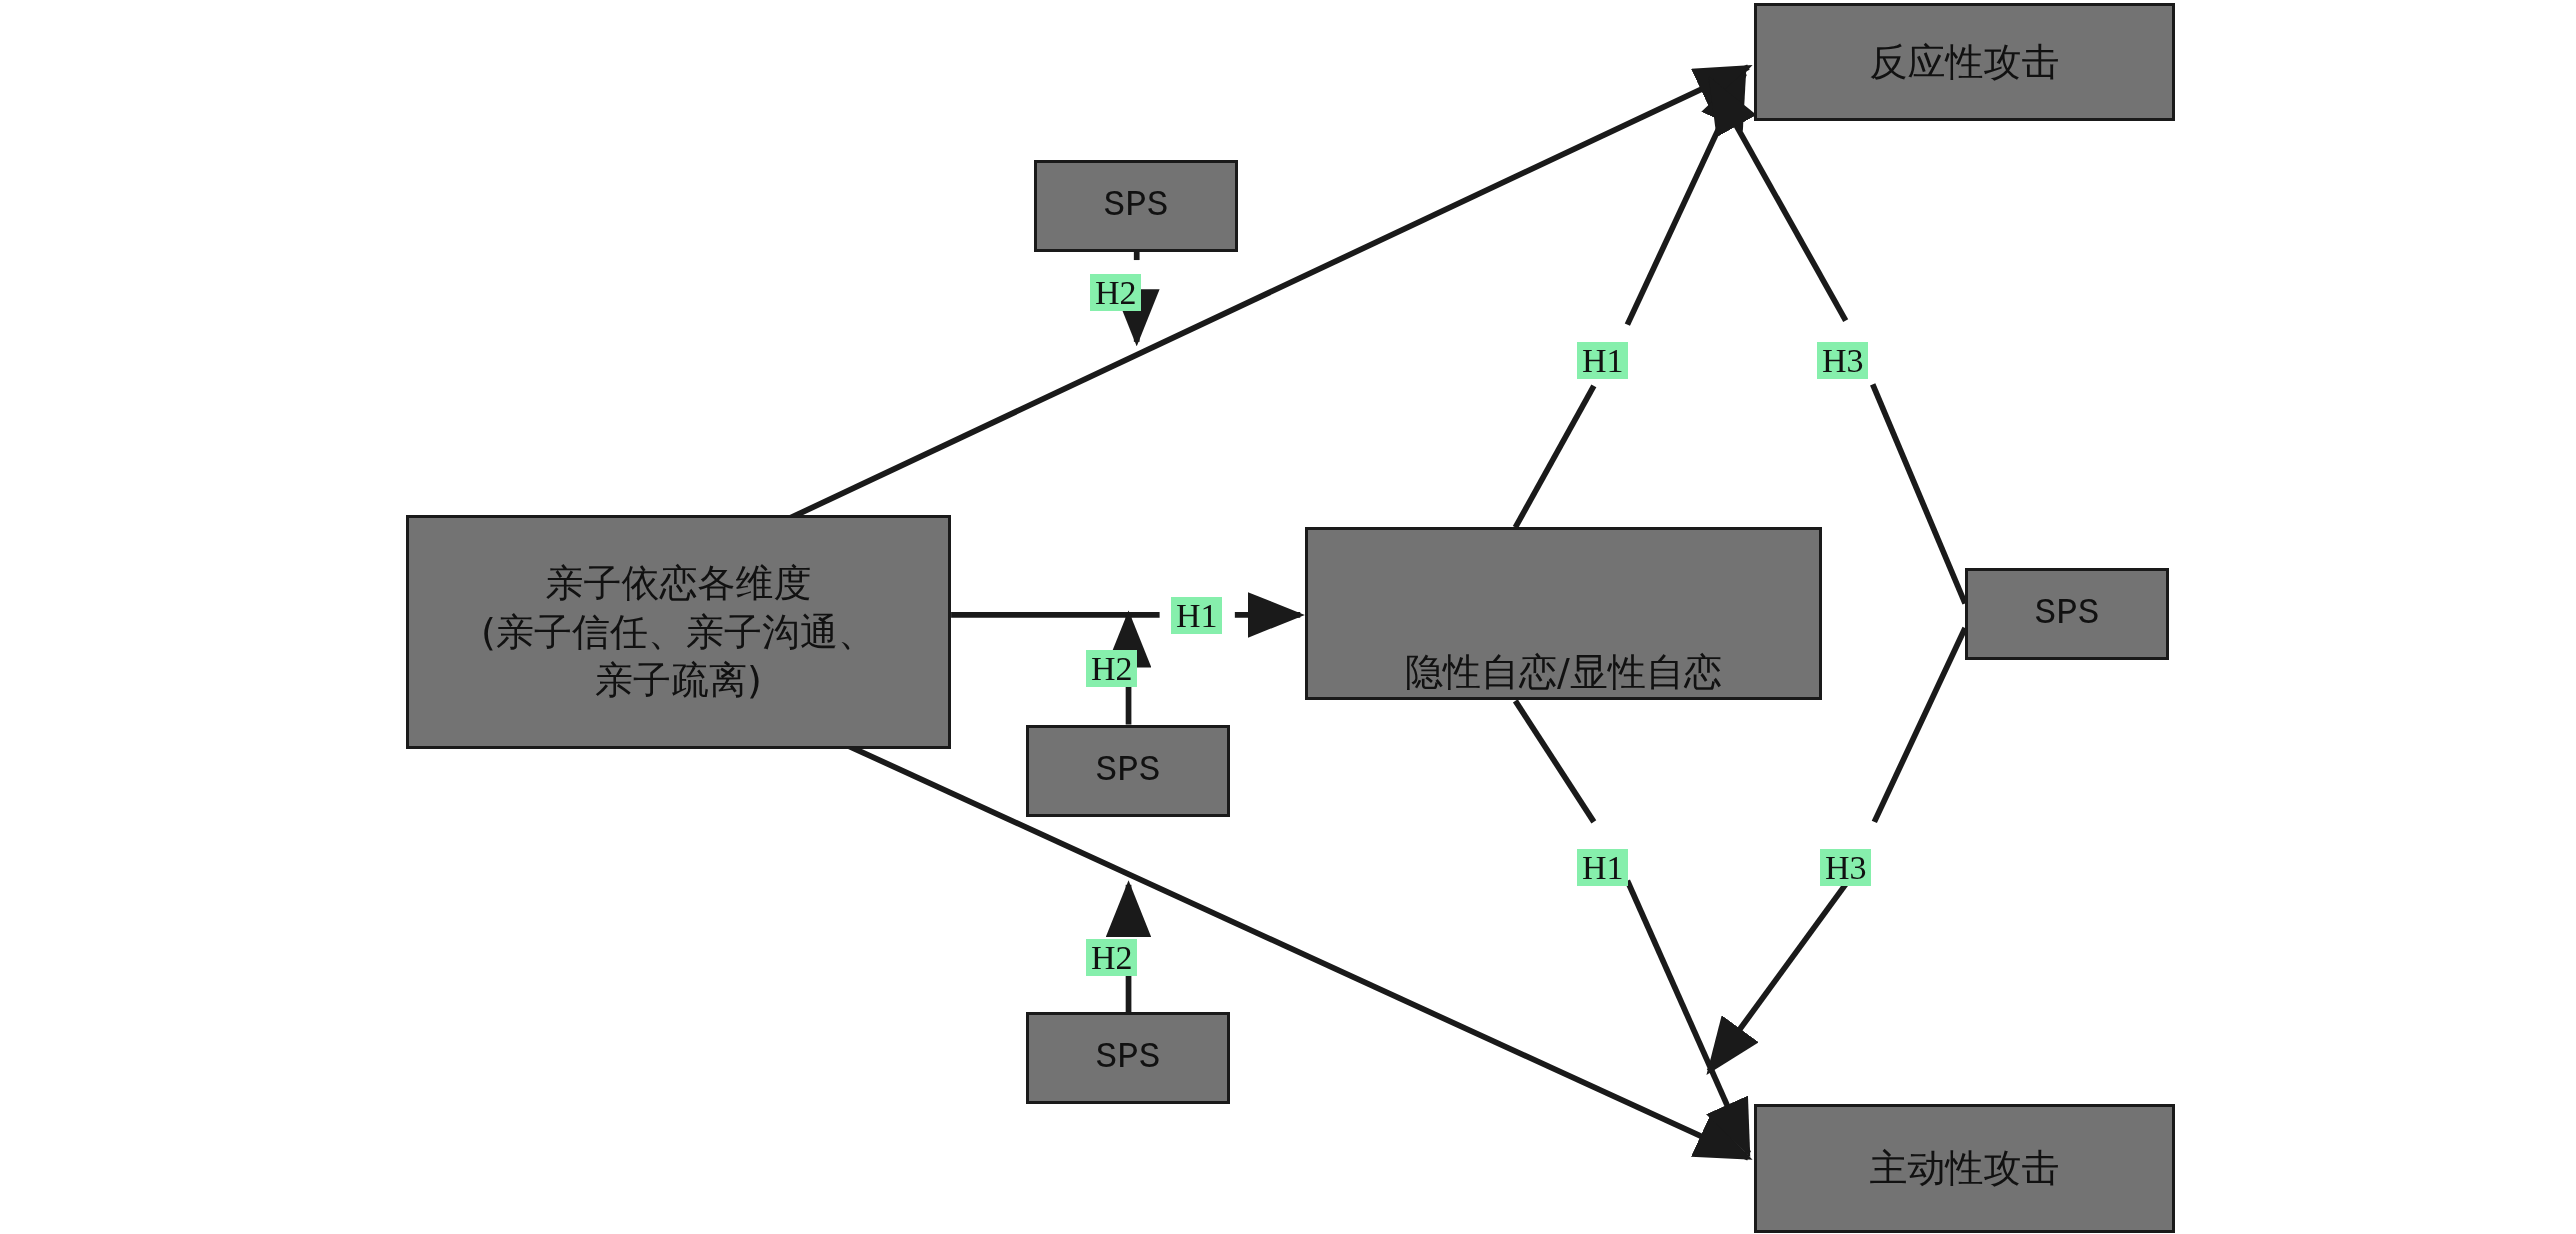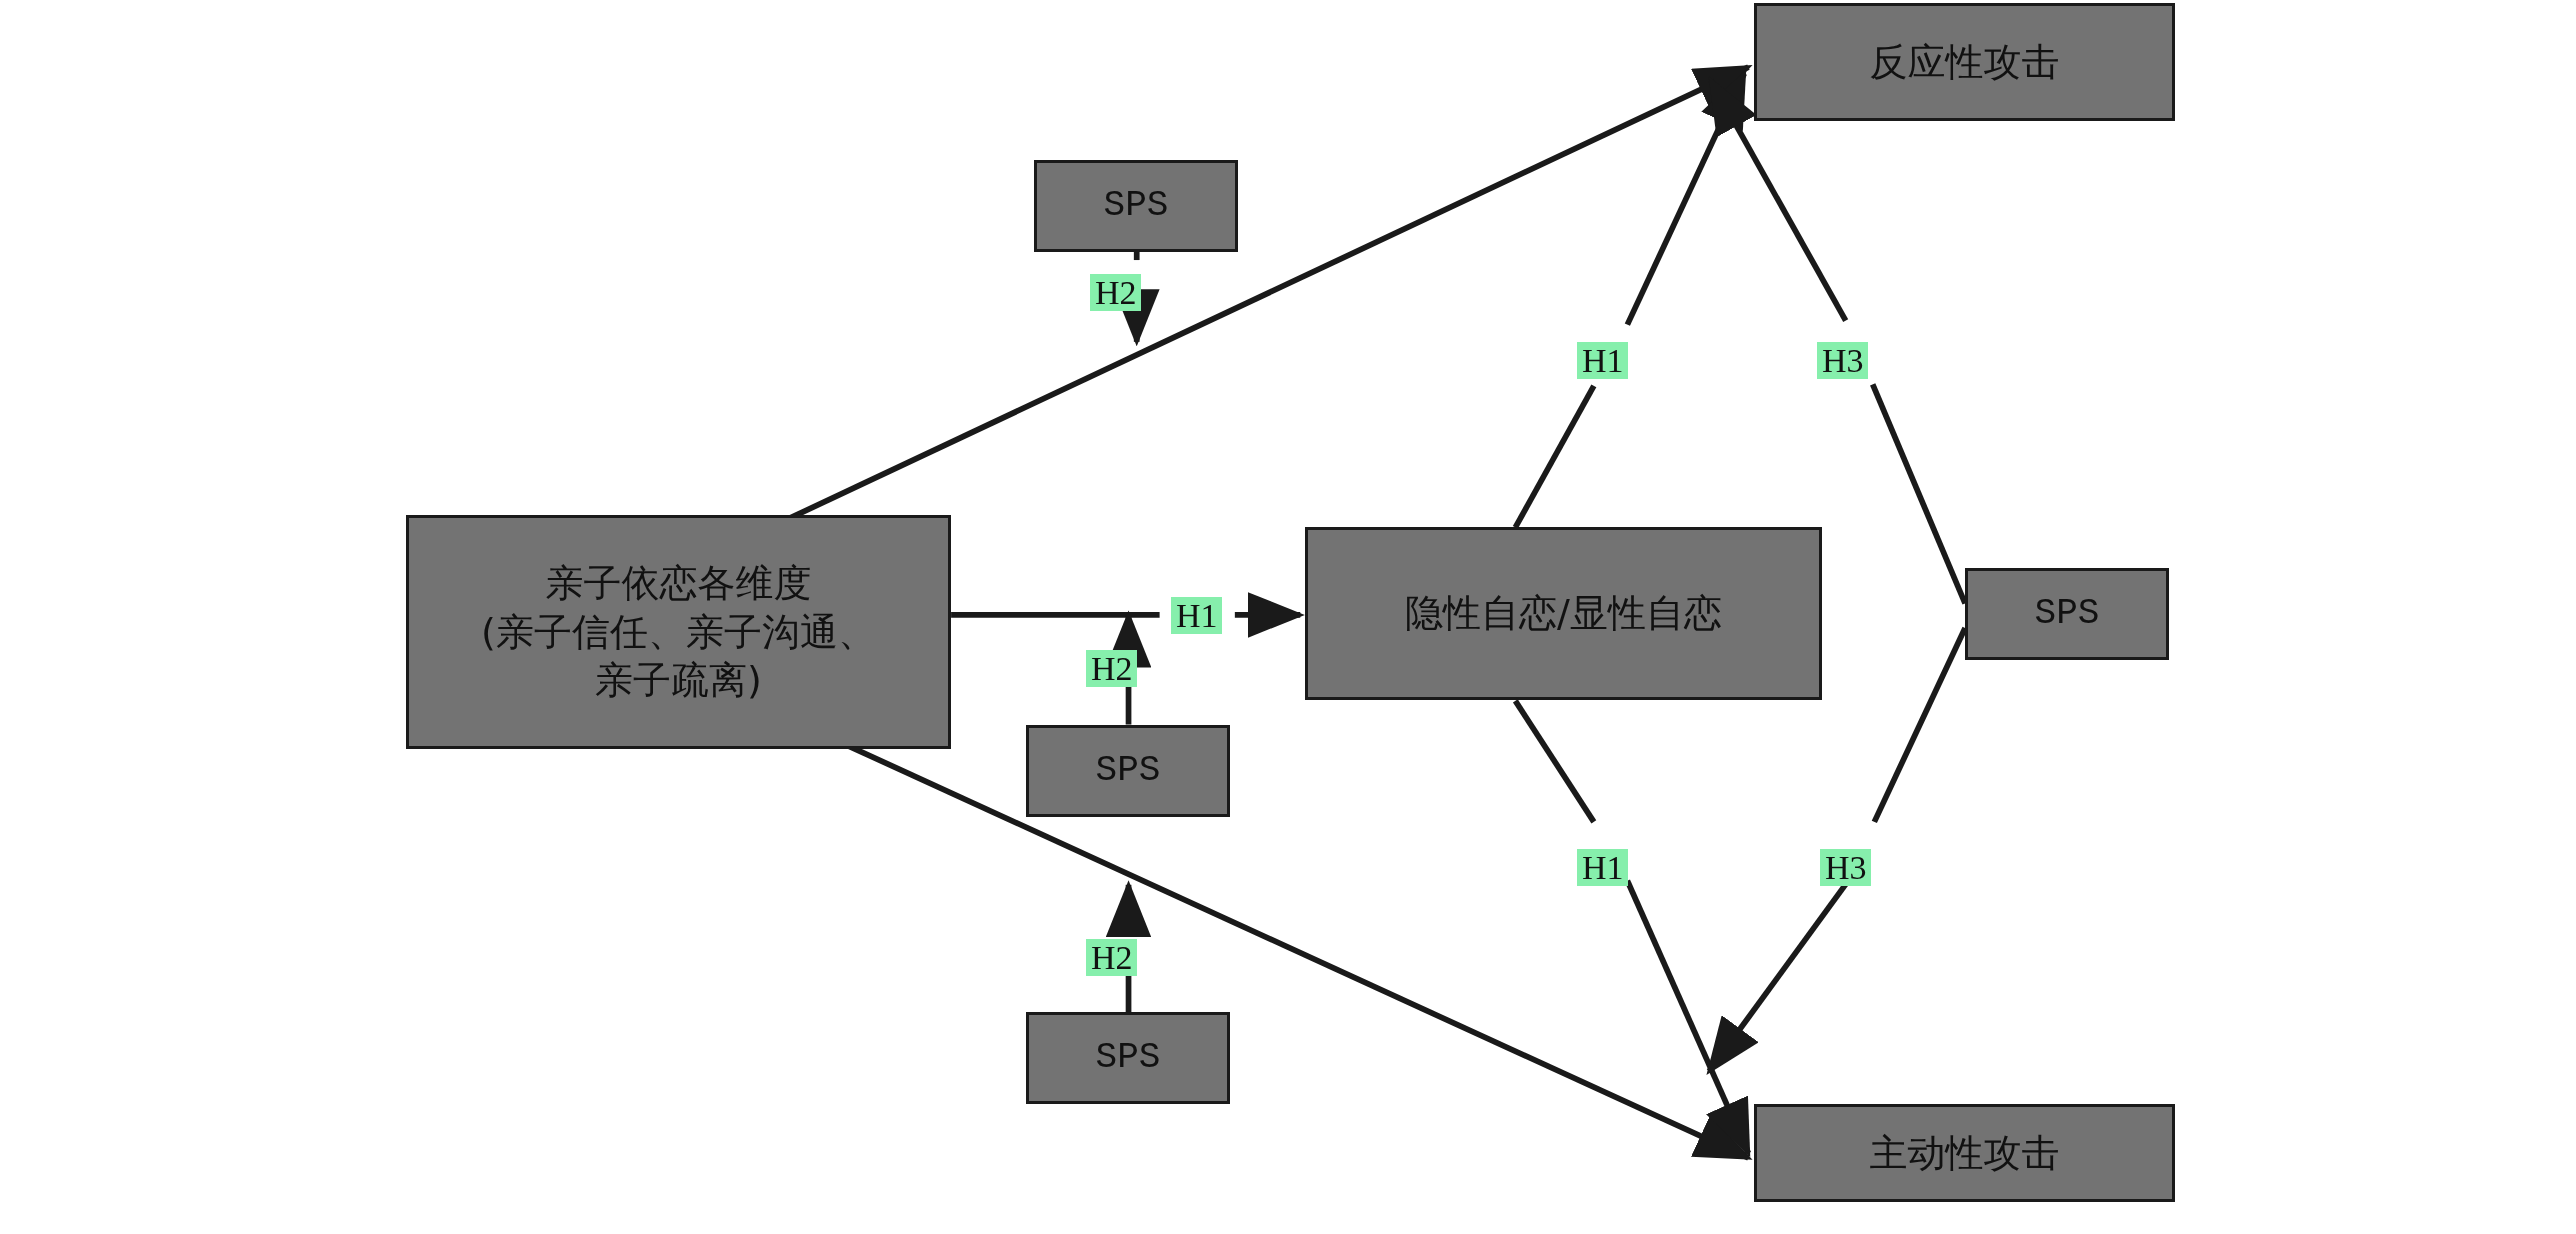--- a/index.html
+++ b/index.html
@@ -96,29 +96,29 @@
     <line x1="1380" y1="1238" x2="1380" y2="1175" stroke="#1a1a1a" stroke-width="7"></line>
     <line x1="1380" y1="1130" x2="1380" y2="1082" stroke="#1a1a1a" stroke-width="7" marker-end="url(#arrowhead)"></line>
   </svg>
 
   <div class="node-box" id="box-attachment" style="left: 406px; top: 515px; width: 545px; height: 234px; font-size: 38px;">
     <span class="node-label cjk">亲子依恋各维度
 (亲子信任、亲子沟通、
 亲子疏离)</span>
   </div>
 
-  <div class="node-box" id="box-narcissism" style="left: 1305px; top: 527px; width: 517px; height: 173px; font-size: 38px;">
+  <div class="node-box" id="box-narcissism" style="left: 1305px; top: 527px; width: 517px; height: 173px; font-size: 38px; align-items: flex-end;">
     <span class="node-label cjk">隐性自恋/显性自恋</span>
   </div>
 
   <div class="node-box" id="box-reactive" style="left: 1754px; top: 3.3px; width: 421px; height: 118px; font-size: 38px;">
     <span class="node-label cjk">反应性攻击</span>
   </div>
 
-  <div class="node-box" id="box-proactive" style="left: 1754px; top: 1104px; width: 421px; height: 98px; font-size: 38px;">
+  <div class="node-box" id="box-proactive" style="left: 1754px; top: 1104px; width: 421px; height: 129px; font-size: 38px;">
     <span class="node-label cjk">主动性攻击</span>
   </div>
 
   <div class="node-box" id="box-sps-top" style="left: 1034px; top: 160px; width: 204px; height: 92px; font-size: 36px;">
     <span class="node-label latin">SPS</span>
   </div>
 
   <div class="node-box" id="box-sps-middle" style="left: 1026px; top: 725px; width: 204px; height: 92px; font-size: 36px;">
     <span class="node-label latin">SPS</span>
   </div>

